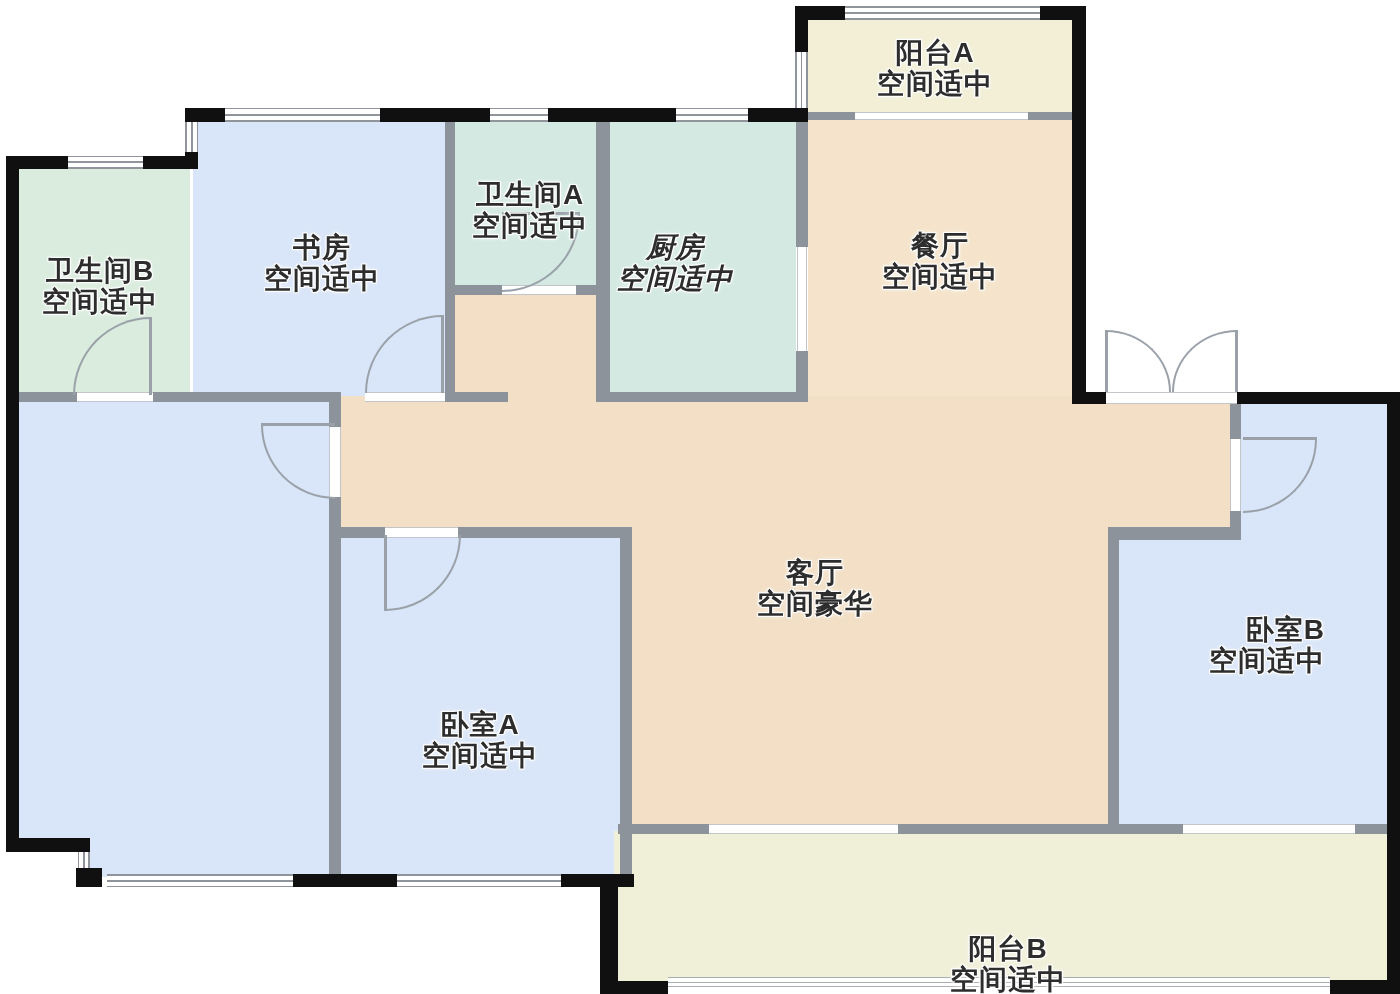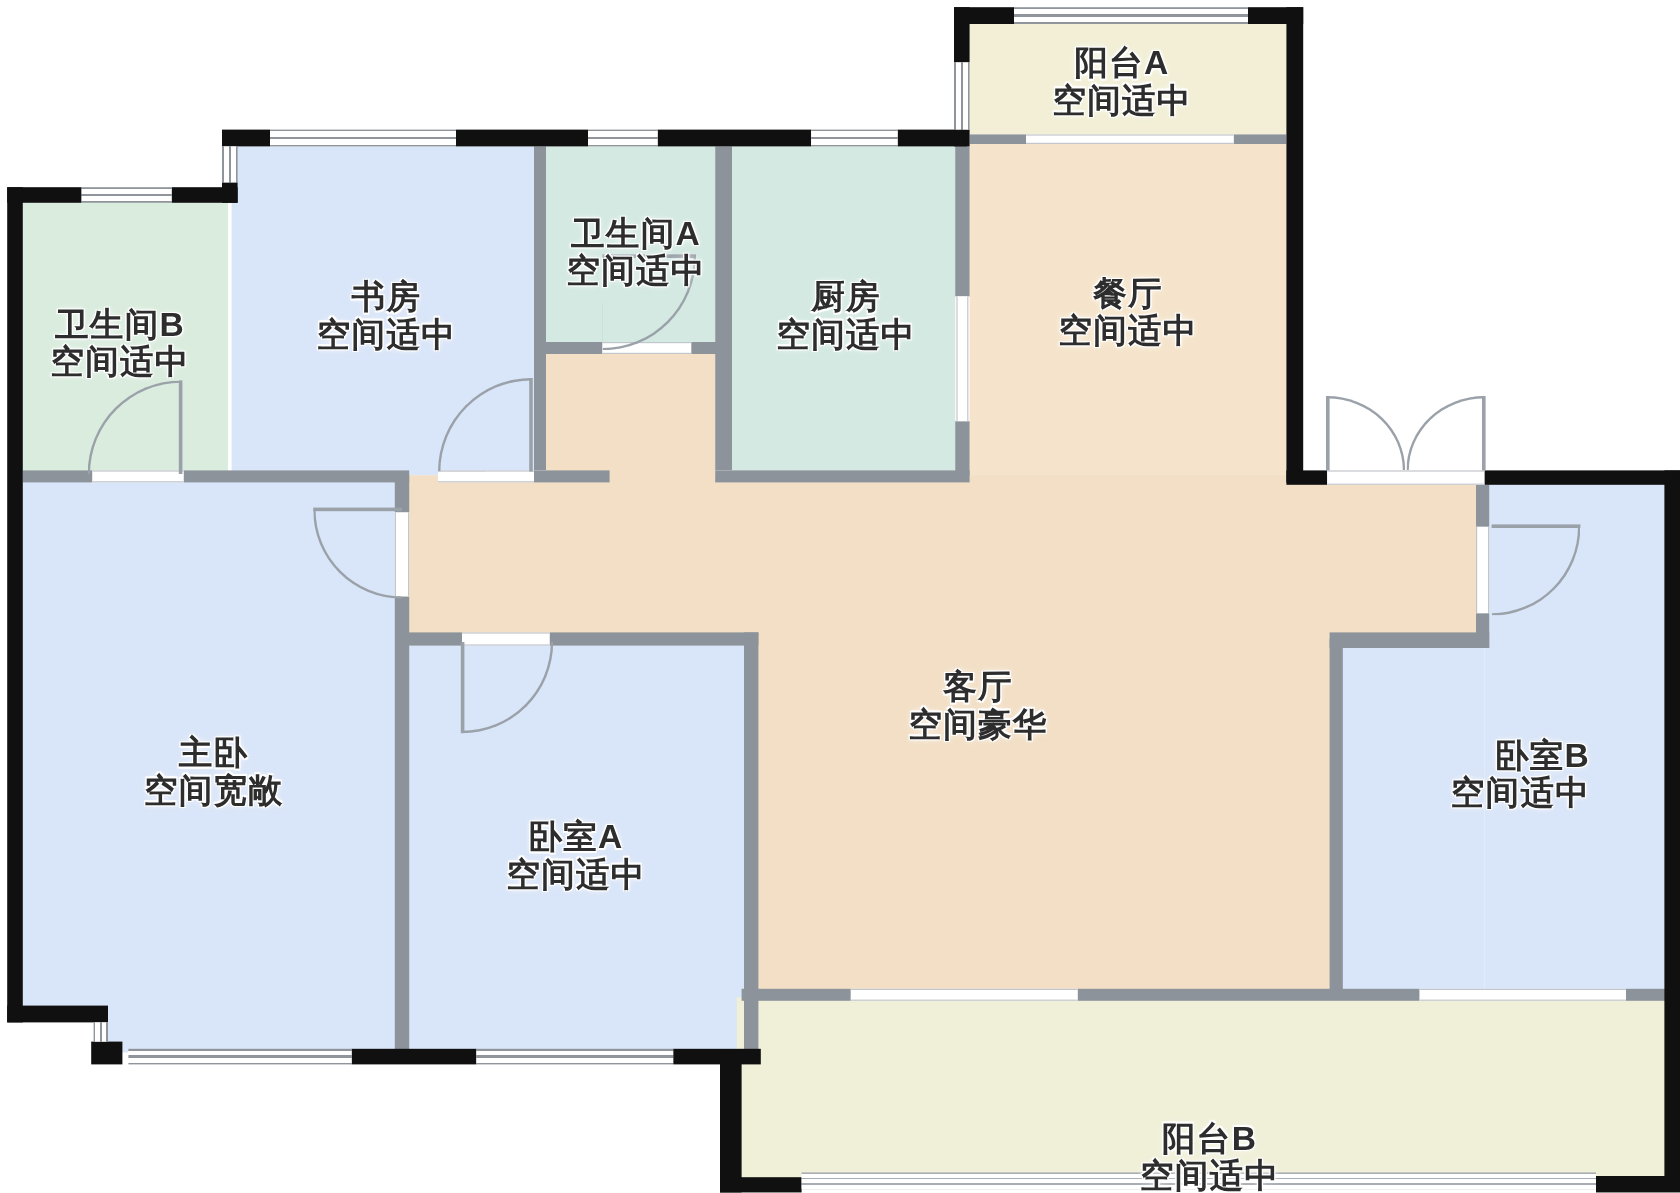--- a/index.html
+++ b/index.html
@@ -169,29 +169,25 @@
     <span>空间适中</span>
   </div>
   <div class="label" style="left:322px;top:263px;">
     <span>书房</span>
     <span>空间适中</span>
   </div>
   <div class="label" style="left:530px;top:210px;">
     <span>卫生间A</span>
     <span>空间适中</span>
   </div>
-  <div class="label" style="left:705px;top:263px;">
+  <div class="label" style="left:675px;top:263px;font-style:italic;">
     <span>厨房</span>
     <span>空间适中</span>
   </div>
-  <div class="label" style="left:178px;top:643px;">
-    <span>主卧</span>
-    <span>空间宽敞</span>
-  </div>
-  <div class="label" style="left:480px;top:713px;">
+  <div class="label" style="left:480px;top:740px;">
     <span>卧室A</span>
     <span>空间适中</span>
   </div>
   <div class="label" style="left:815px;top:588px;">
     <span>客厅</span>
     <span>空间豪华</span>
   </div>
   <div class="label" style="left:1267px;top:645px;text-align:right;">
     <span>卧室B</span>
     <span>空间适中</span>

